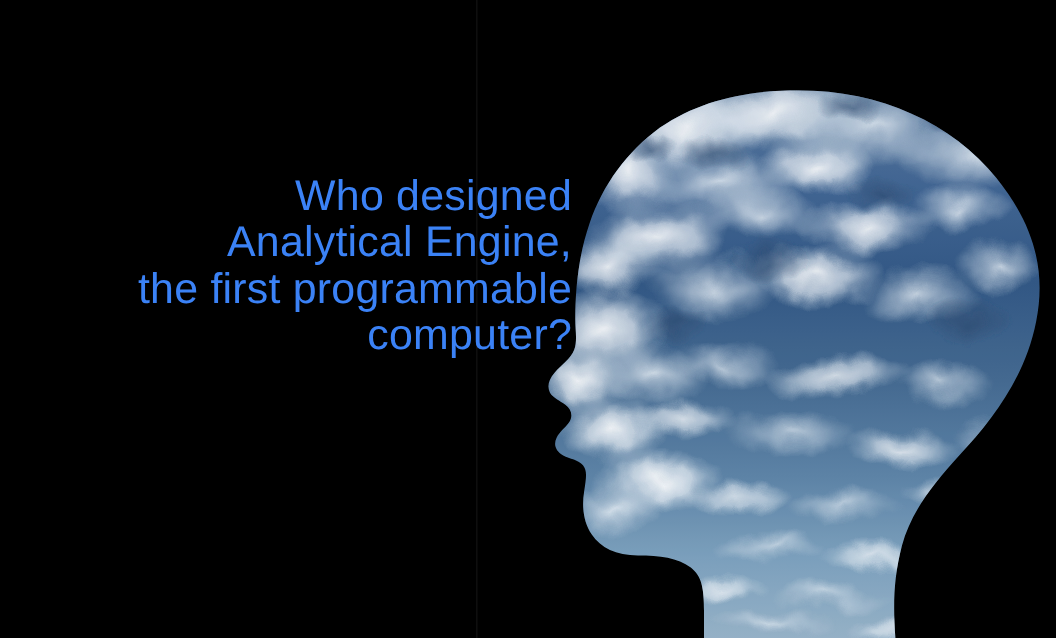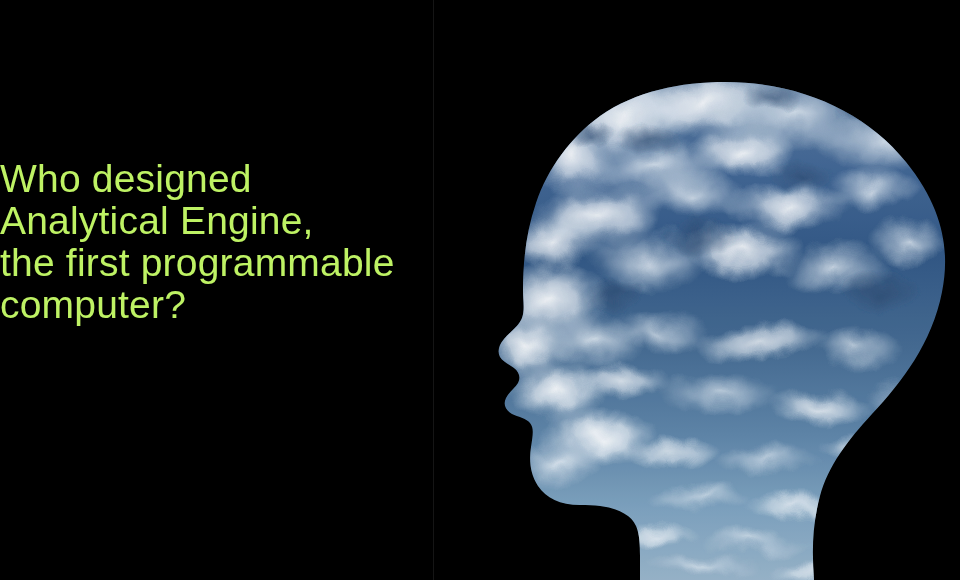--- a/index.html
+++ b/index.html
@@ -25,22 +25,22 @@
     height: 580px;
     background: #151515;
   }
 
   
   #question-block {
     position: absolute;
     left: 0px;
     top: 158px;
     width: 520px;
-    text-align: left;
-    color: #bef264;
+    text-align: right;
+    color: #3b82f6;
     font-size: 39px;
     line-height: 42px;
     font-weight: 400;
     letter-spacing: 0.2px;
     white-space: pre-line;
   }
 
   
   #head-wrap {
     position: absolute;

